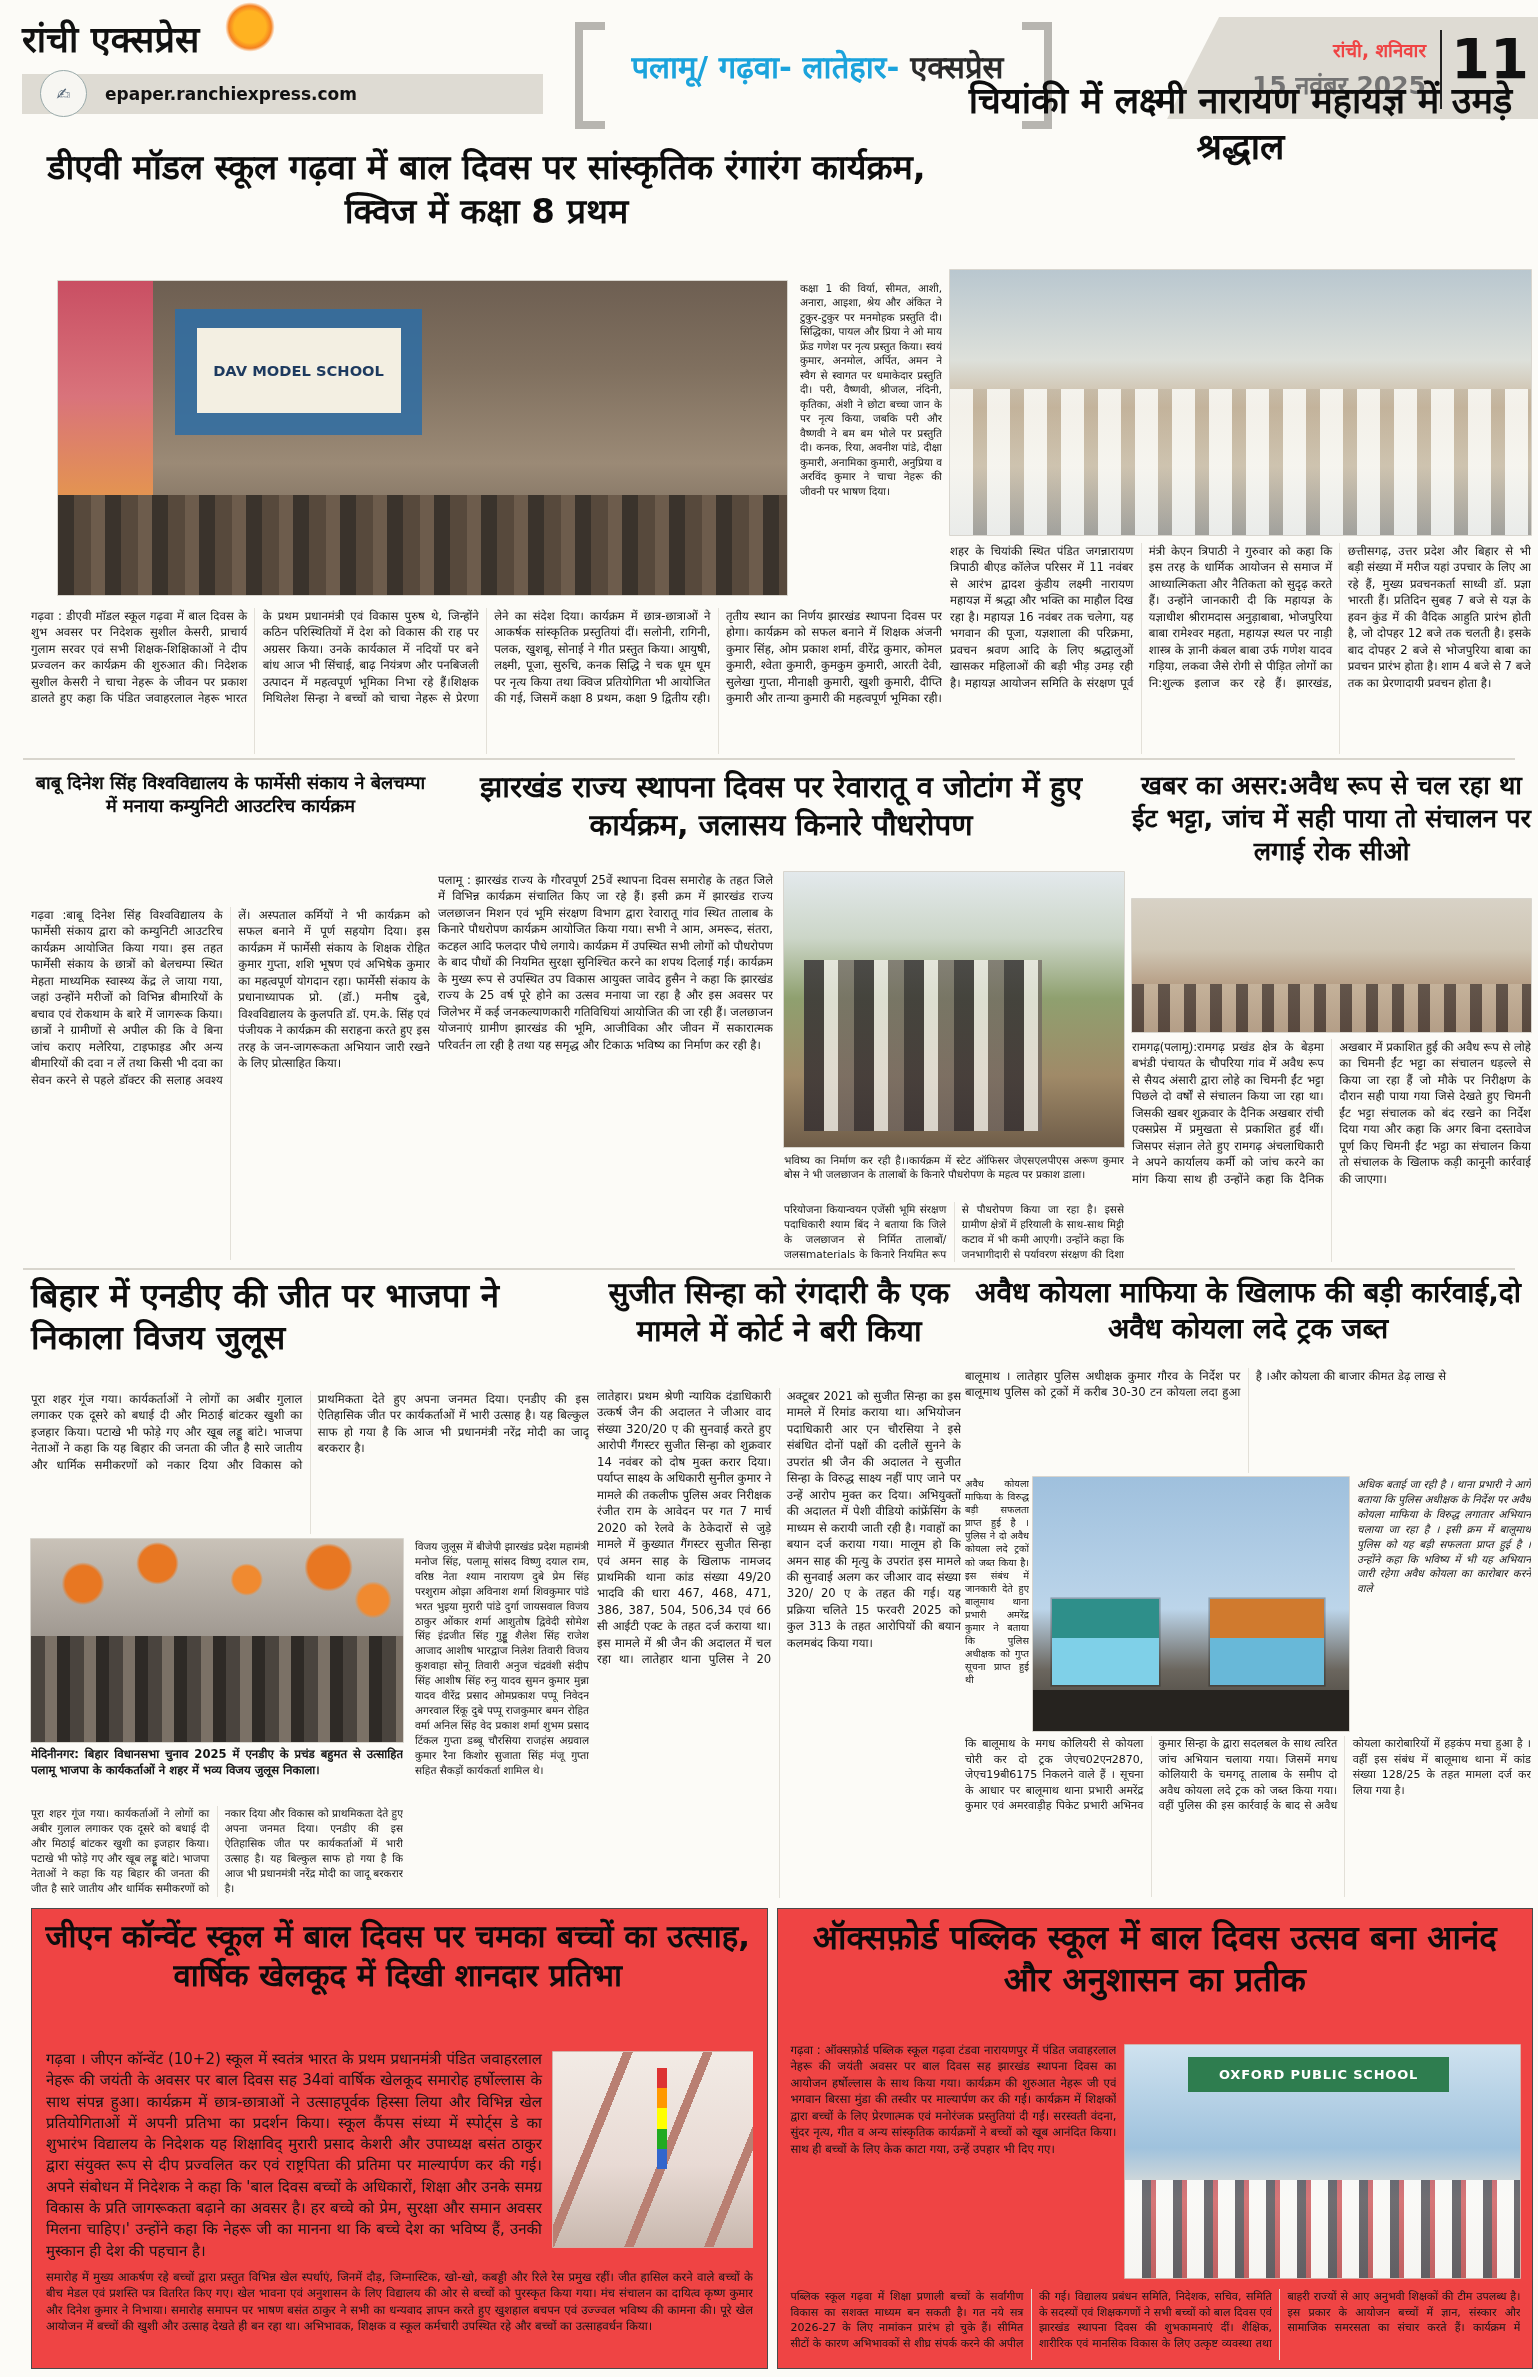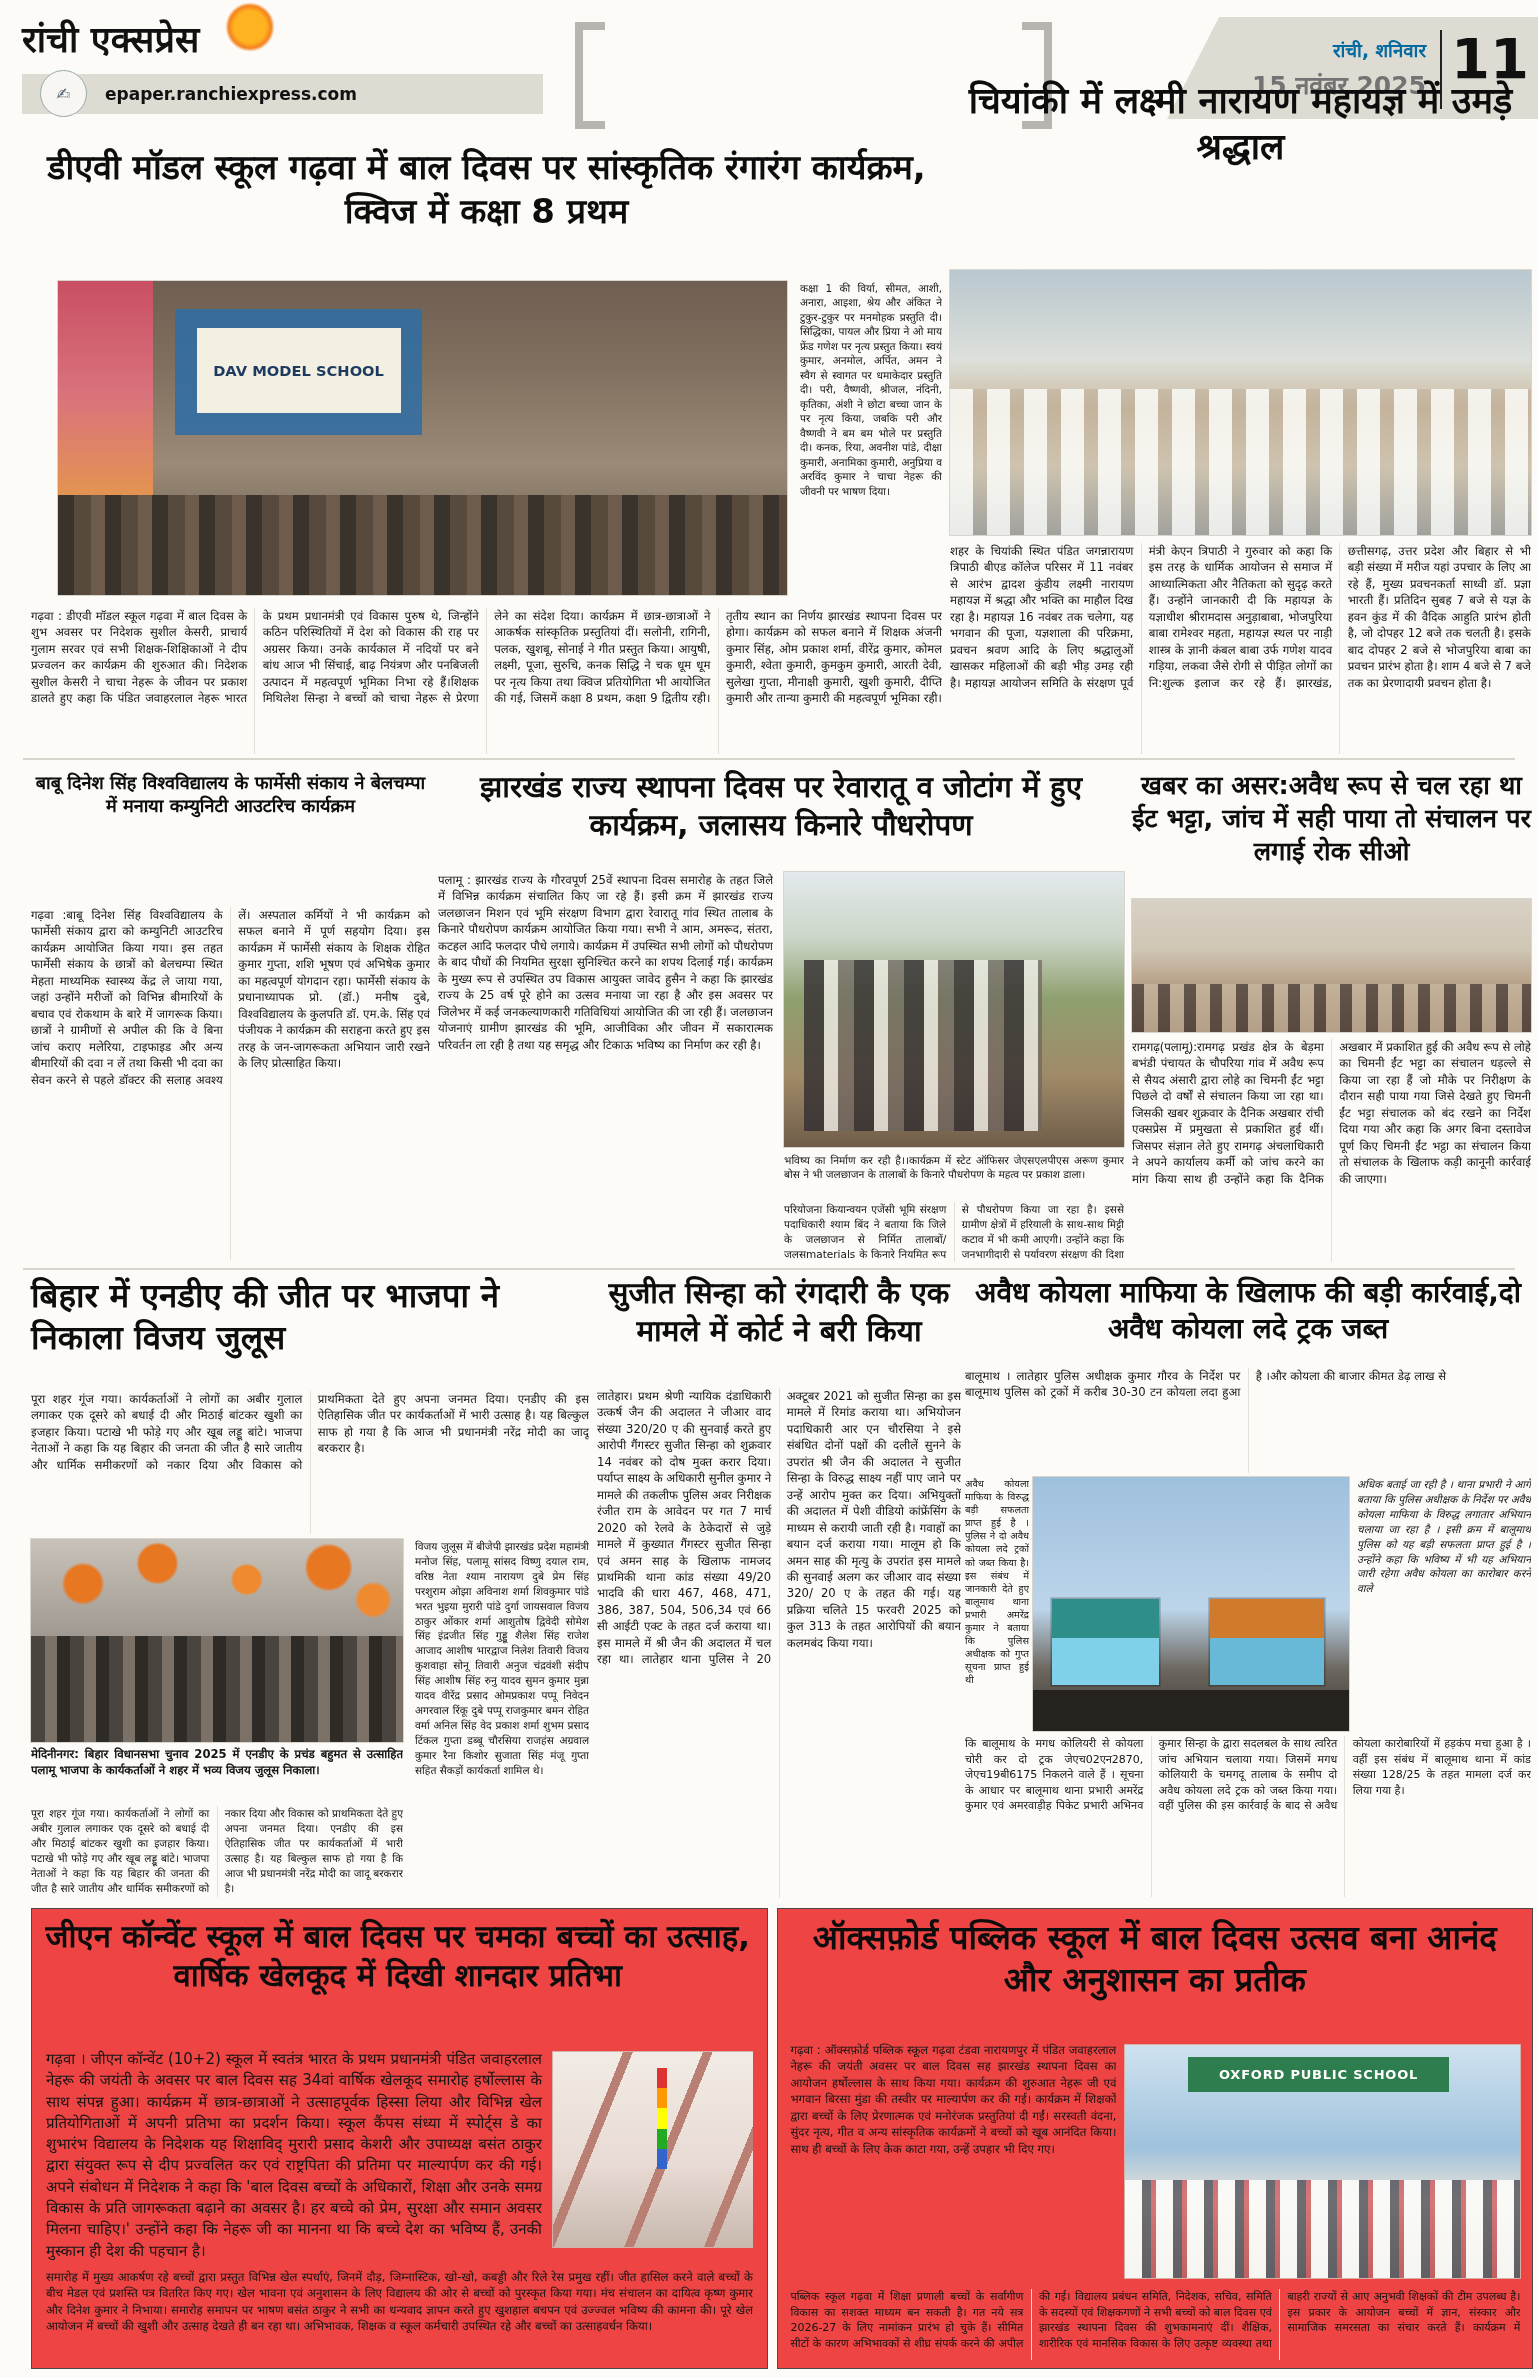--- a/index.html
+++ b/index.html
@@ -74,23 +74,27 @@
 
   <div class="abs" style="left:0;top:0;width:1539px;height:132px;">
     <div class="sun" style="left:225px;top:1.6px;"></div>
     <div class="abs" style="left:22px;top:14px;font-size:36px;font-weight:700;color:#111;white-space:nowrap;">रांची एक्सप्रेस</div>
     <div class="abs graybar" style="left:22px;top:74px;width:521px;height:40px;"></div>
     <div class="abs stamp" style="left:40px;top:70px;width:45px;height:45px;">✍</div>
     <div class="abs" style="left:105px;top:84px;font-size:17px;font-weight:700;color:#111;">epaper.ranchiexpress.com</div>
 
     <div class="bracket l" style="left:575px;top:22px;"></div>
     <div class="bracket r" style="left:1022px;top:22px;"></div>
+    <div class="abs" style="left:612px;top:45px;width:411px;text-align:center;font-size:31px;font-weight:700;white-space:nowrap;">
+      <span class="mast-blue">पलामू/ गढ़वा- लातेहार-</span>
+      <span class="mast-black">एक्सप्रेस</span>
+    </div>
 
     <div class="abs rightband" style="left:1167px;top:17px;width:372px;height:102px;"></div>
-    <div class="abs" style="left:1209px;top:37px;width:217px;text-align:right;font-size:18.6px;font-weight:700;color:#0369a1;">रांची, शनिवार</div>
+    <div class="abs" style="left:1209px;top:37px;width:217px;text-align:right;font-size:18.6px;font-weight:700;color:#ef4444;">रांची, शनिवार</div>
     <div class="abs" style="left:1178px;top:67px;width:248px;text-align:right;font-size:25px;font-weight:700;color:#737373;">15 नवंबर 2025</div>
     <div class="abs" style="left:1440px;top:29.5px;width:2.3px;height:79px;background:#222;"></div>
     <div class="abs" style="left:1451px;top:31px;font-size:56px;font-weight:700;color:#111;line-height:1;">11</div>
   </div>
 
   <div class="abs hl" style="left:31px;top:146px;width:911px;height:130px;font-size:34px;">डीएवी मॉडल स्कूल गढ़वा में बाल दिवस पर सांस्कृतिक रंगारंग कार्यक्रम, क्विज में कक्षा 8 प्रथम</div>
   <div class="photo ph-dav" style="left:58px;top:281px;width:729px;height:314px;">
     <div class="dav-drape"></div>
     <div class="dav-banner"></div>
     <div class="dav-board">DAV MODEL SCHOOL</div>

